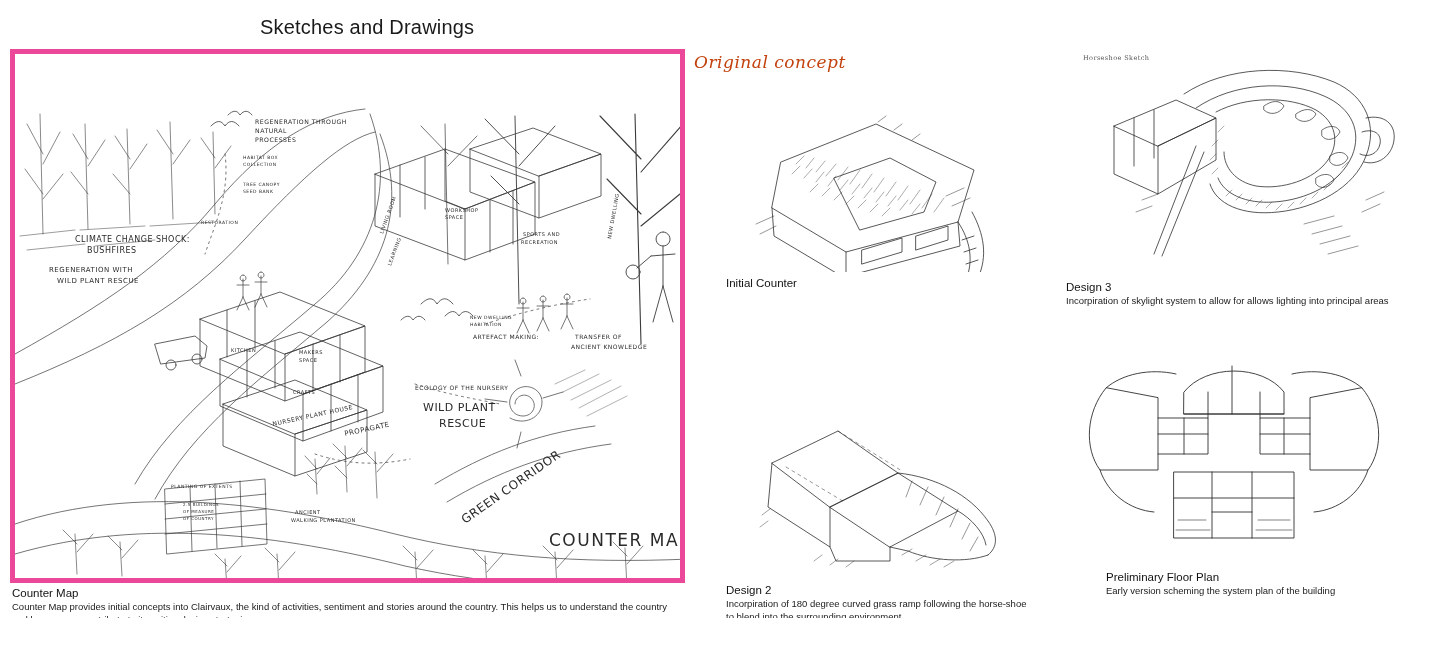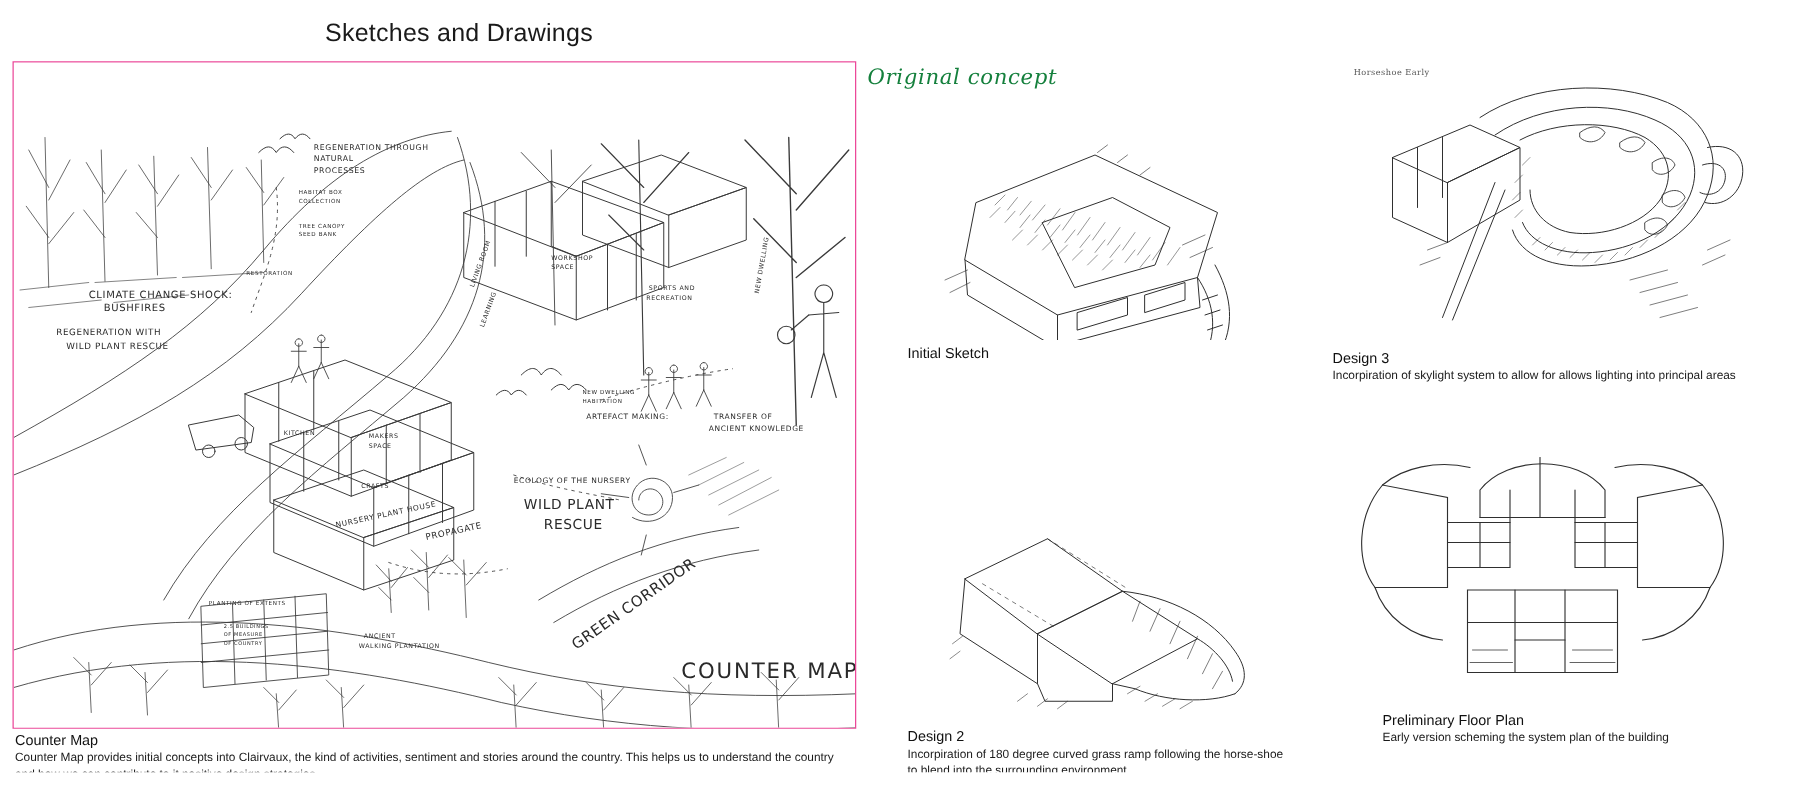--- a/index.html
+++ b/index.html
@@ -40,21 +40,21 @@
     line-height: 1.35;
     margin: 0;
   }
 
   
   .panel { position: absolute; }
 
   #counter-map-panel { left: 10px; top: 49px; width: 675px; height: 580px; }
   #counter-map-figure {
     position: absolute; left: 0; top: 0; width: 675px; height: 534px;
-    border: 1px solid #ec4899;
+    border: 5px solid #ec4899;
     background: #fdfdfd;
     overflow: hidden;
   }
   #counter-map-caption { position: absolute; left: 2px; top: 537px; width: 672px; }
 
   #initial-design-panel { left: 726px; top: 100px; width: 300px; height: 220px; }
   #initial-design-figure { position: absolute; left: 0; top: 0; width: 300px; height: 172px; overflow: hidden; }
   #initial-design-caption { position: absolute; left: 0; top: 176px; width: 300px; }
 
   #design3-panel { left: 1066px; top: 48px; width: 330px; height: 275px; }
@@ -77,21 +77,21 @@
     position: absolute;
     font-family: "DejaVu Serif", serif;
     color: #333;
     white-space: nowrap;
   }
   #original-concept-note {
     left: 694px; top: 52px;
     font-size: 17px;
     font-style: italic;
     font-family: "DejaVu Serif", serif;
-    color: #15803d;
+    color: #c2410c;
     letter-spacing: 0.5px;
   }
   #design3-note {
     left: 1083px; top: 54px;
     font-size: 6.5px;
     font-family: "DejaVu Serif", serif;
     color: #555;
     letter-spacing: 0.4px;
   }
   svg { display: block; }
@@ -317,25 +317,25 @@
           <path d="M236 140 L248 136 M238 152 L250 148 M240 164 L252 160"></path>
 
           <g stroke-width="0.5">
             <path d="M30 124 L48 116 M34 134 L50 126 M220 96 L238 88 M226 106 L244 98"></path>
             <path d="M152 22 L160 16 M168 30 L176 24 M186 40 L194 34"></path>
           </g>
         </g>
       </svg>
     </div>
     <div id="initial-design-caption">
-      <div class="cap-title">Initial Sketch</div>
+      <div class="cap-title">Initial Counter</div>
     </div>
   </div>
 
-  <div class="sketch-note" id="design3-note">Horseshoe Early</div>
+  <div class="sketch-note" id="design3-note">Horseshoe Sketch</div>
   <div class="panel" id="design3-panel">
     <div id="design3-figure">
       <svg width="330" height="228" viewBox="0 0 330 228">
         <g stroke="#2f2f2f" fill="none" stroke-width="0.8" stroke-linecap="round">
 
           <path d="M118 46 C 160 18, 224 16, 268 34 C 300 48, 312 78, 300 108 C 288 140, 250 160, 212 164 C 176 168, 150 156, 144 136"></path>
           <path d="M130 60 C 168 34, 222 32, 258 48 C 286 60, 296 84, 286 108 C 274 136, 240 152, 208 154 C 180 156, 158 146, 152 130"></path>
 
           <path d="M150 64 C 180 48, 224 48, 250 62 C 270 74, 274 94, 262 112 C 248 132, 216 142, 190 138 C 170 134, 158 120, 158 104"></path>
 

